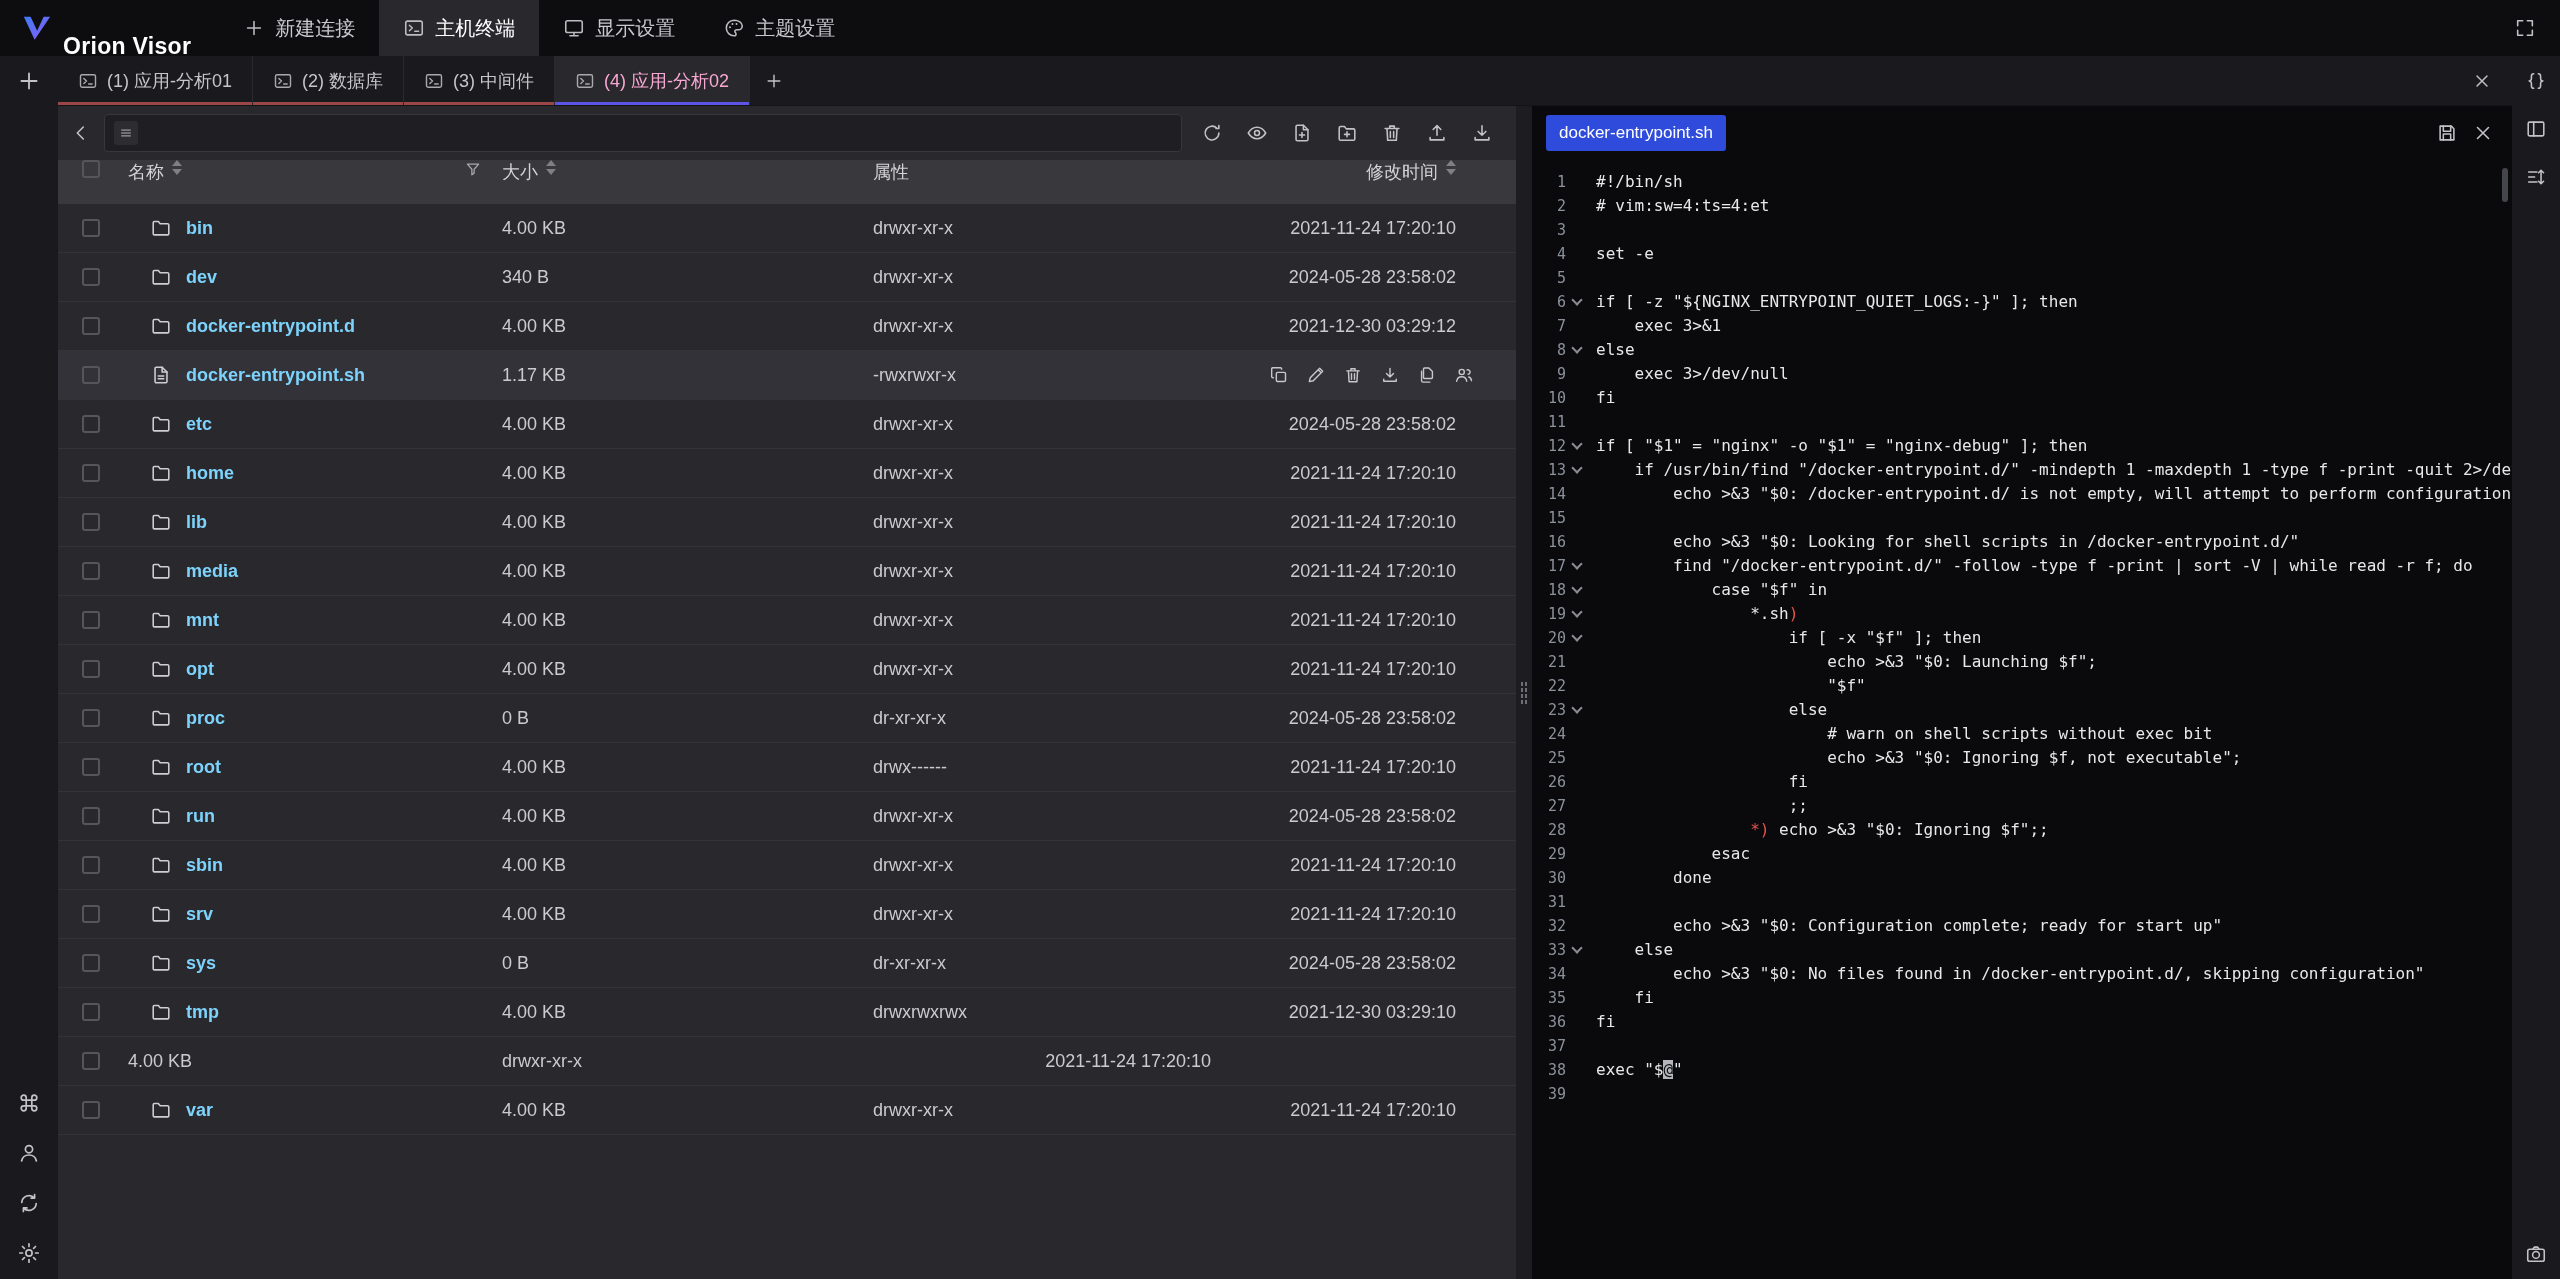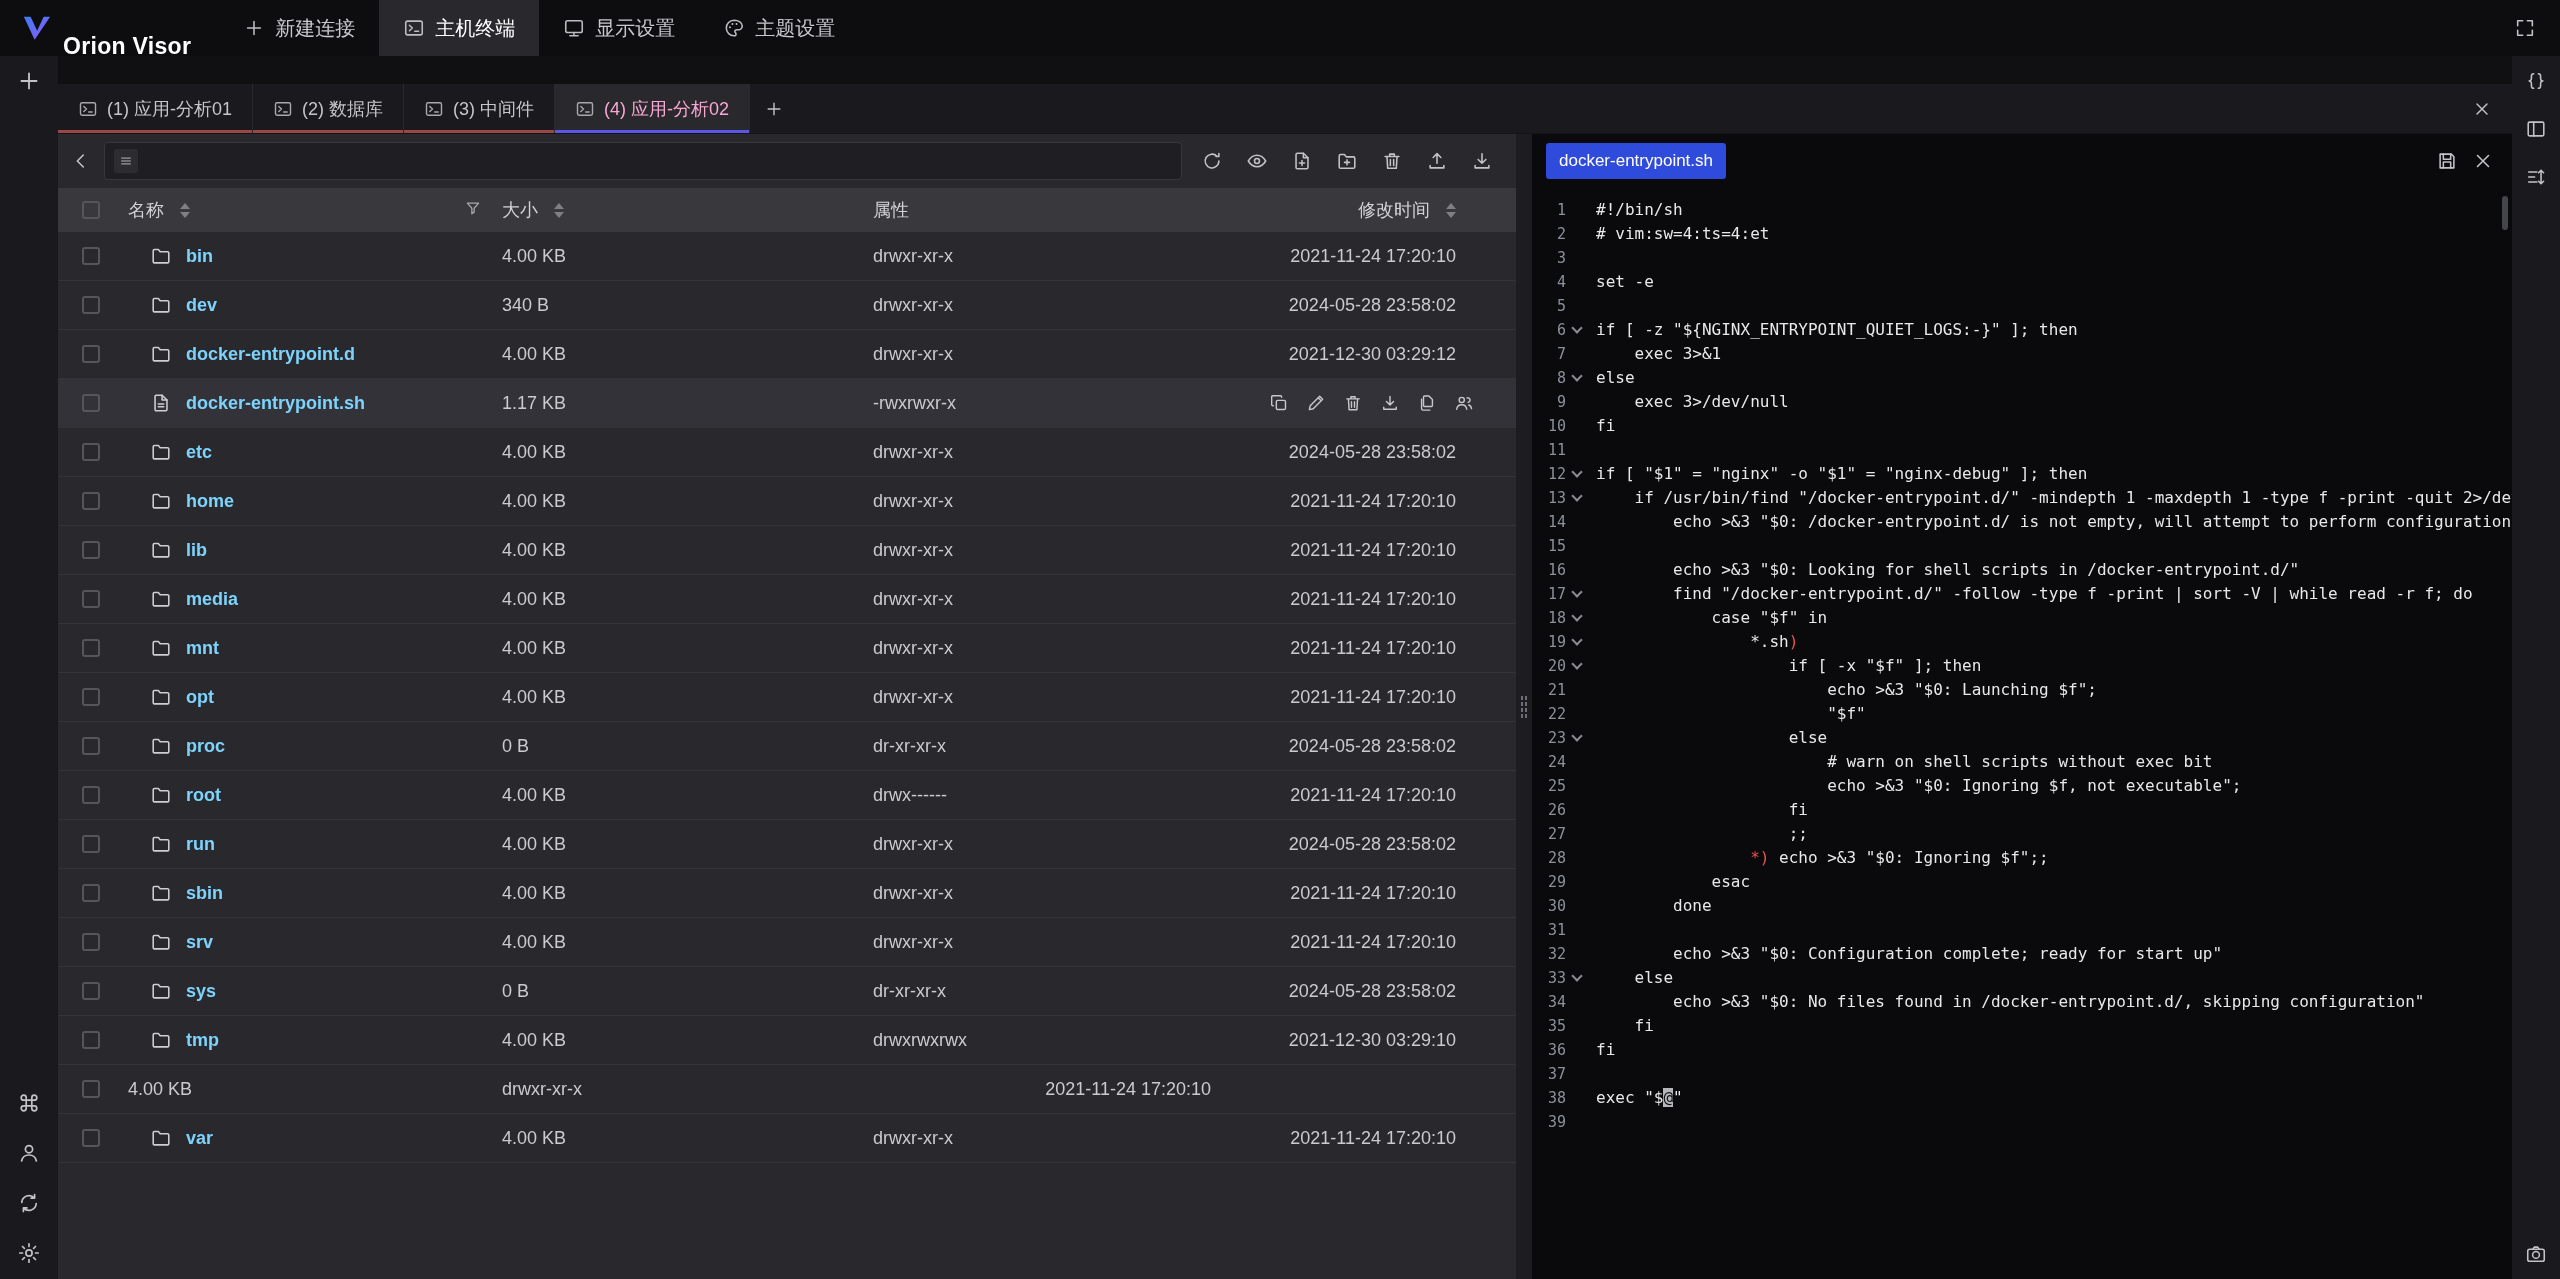--- a/index.html
+++ b/index.html
@@ -29,21 +29,21 @@
   .rail { background:#1a1a1e; display:flex; flex-direction:column; align-items:center; }
   .rail.left { width:58px; padding:12px 0 14px; }
   .rail.right { width:48px; padding:14px 0 14px; }
   .rail-group { display:flex; flex-direction:column; align-items:center; gap:26px; }
   .rail-group.bottom { margin-top:auto; }
   .rail-btn { width:100%; }
 
   .center { flex:1; display:flex; flex-direction:column; min-width:0; }
 
   
-  .tabbar { height:50px; flex:0 0 50px; background:#1a1a1e; display:flex; align-items:stretch; border-bottom:1px solid #141417;margin-top:28px; }
+  .tabbar { height:50px; flex:0 0 50px; background:#1a1a1e; display:flex; align-items:stretch; border-bottom:1px solid #141417; }
   .tabs { display:flex; align-items:stretch; }
   .term-tab { position:relative; display:flex; align-items:center; gap:9px; padding:0 20px; font-size:18px; color:#c6c6c9; border-right:1px solid #2a2a2e; cursor:pointer; white-space:nowrap; }
   .term-tab .icon { color:#a9a9ad; }
   .term-tab::after { content:""; position:absolute; left:0; right:0; bottom:0; height:3px; background:var(--status,#3a3a3e); }
   .term-tab.active { background:#28282d; color:#f9a8d4; }
   .tab-add { width:48px; }
   .tabbar-close { margin-left:auto; margin-right:20px; }
 
   
   .content { flex:1; display:flex; min-height:0; }
@@ -52,21 +52,21 @@
   .fm { width:1458px; flex:0 0 1458px; background:#29292d; display:flex; flex-direction:column; min-width:0; }
   .fm-toolbar { height:54px; flex:0 0 54px; display:flex; align-items:center; gap:12px; padding:0 16px 0 12px; }
   .fm-path { flex:1; height:38px; background:#1f1f23; border:1px solid #37373c; border-radius:4px; display:flex; align-items:center; gap:9px; padding:0 9px; }
   .path-list { width:24px; height:24px; background:#2c2c31; border-radius:3px; color:#b9b9bd; }
   .path-input { flex:1; background:transparent; border:none; outline:none; color:#e0e0e3; font-size:18px; font-family:"Liberation Sans",sans-serif; }
   .fm-tools { display:flex; align-items:center; gap:9px; }
   .fm-tools .ibtn { width:36px; height:36px; border-radius:4px; }
 
   .fm-grid { display:grid; grid-template-columns:70px 374px 371px 398px 1fr; align-items:center; }
   .fm-header { height:44px; flex:0 0 44px; background:#38383d; font-size:18px; color:#d3d3d6; }
-  .fh { display:flex; align-items:center; height:100%;gap:8px; }
+  .fh { display:flex; height:100%; }
   .c-check { padding-left:24px; }
   .c-mtime { justify-content:flex-end; padding-right:60px; }
   .sort { display:inline-flex; flex-direction:column; margin-left:8px; gap:3px; cursor:pointer; }
   .sort i { display:block; width:0; height:0; border-left:5px solid transparent; border-right:5px solid transparent; }
   .sort .up { border-bottom:6px solid #7f7f85; }
   .sort .dn { border-top:6px solid #7f7f85; }
   .flt { margin-left:auto; margin-right:20px; color:#a9a9ad; cursor:pointer; }
 
   .fm-body { flex:1; overflow:hidden; }
   .fm-row { height:49px; border-bottom:1px solid #333338; font-size:18px; cursor:pointer; }

